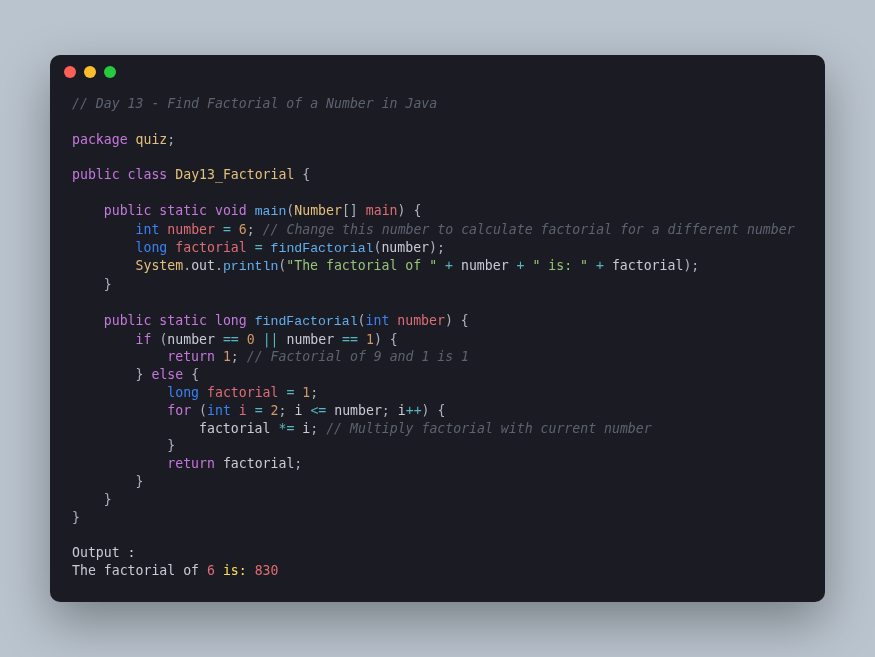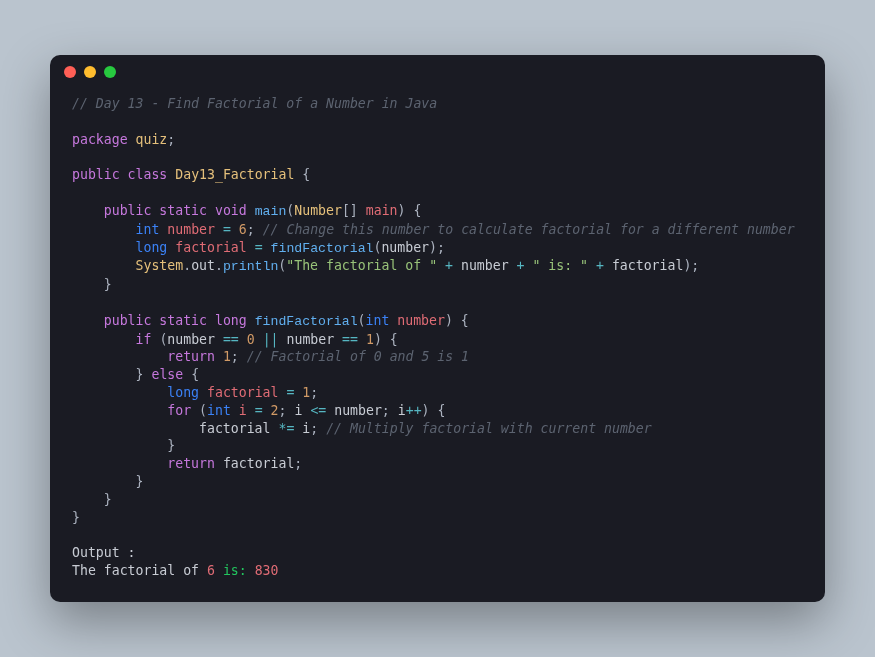--- a/index.html
+++ b/index.html
@@ -49,21 +49,21 @@
   .c-rettype  { color: #c678dd; }
   .c-class    { color: #e5c07b; }
   .c-func     { color: #61afef; font-family: Liberation Mono, monospace; }
   .c-ident    { color: #e06c75; }
   .c-paramty  { color: #e5c07b; }
   .c-string   { color: #98c379; }
   .c-number   { color: #d19a66; }
   .c-op       { color: #56b6c2; }
   .c-punct    { color: #abb2bf; }
   .c-plain    { color: #c8ccd4; }
-  .c-outkey   { color: #22c55e; }
+  .c-outkey   { color: #fde047; }
   .c-outnum   { color: #e06c75; }
 </style>
 </head>
 <body>
 
 <div class="window">
   <div class="titlebar">
     <div class="dot red"></div>
     <div class="dot yellow"></div>
     <div class="dot green"></div>
@@ -75,21 +75,21 @@
 <span class="c-keyword">public</span> <span class="c-keyword">class</span> <span class="c-class">Day13_Factorial</span> <span class="c-punct">{</span>
 
     <span class="c-keyword">public</span> <span class="c-keyword">static</span> <span class="c-rettype">void</span> <span class="c-func">main</span><span class="c-punct">(</span><span class="c-paramty">Number</span><span class="c-punct">[]</span> <span class="c-ident">main</span><span class="c-punct">) {</span>
         <span class="c-type">int</span> <span class="c-ident">number</span> <span class="c-op">=</span> <span class="c-number">6</span><span class="c-punct">;</span> <span class="c-comment">// Change this number to calculate factorial for a different number</span>
         <span class="c-type">long</span> <span class="c-ident">factorial</span> <span class="c-op">=</span> <span class="c-func">findFactorial</span><span class="c-punct">(</span><span class="c-plain">number</span><span class="c-punct">);</span>
         <span class="c-paramty">System</span><span class="c-punct">.</span><span class="c-plain">out</span><span class="c-punct">.</span><span class="c-func">println</span><span class="c-punct">(</span><span class="c-string">"The factorial of "</span> <span class="c-op">+</span> <span class="c-plain">number</span> <span class="c-op">+</span> <span class="c-string">" is: "</span> <span class="c-op">+</span> <span class="c-plain">factorial</span><span class="c-punct">);</span>
     <span class="c-punct">}</span>
 
     <span class="c-keyword">public</span> <span class="c-keyword">static</span> <span class="c-rettype">long</span> <span class="c-func">findFactorial</span><span class="c-punct">(</span><span class="c-type">int</span> <span class="c-ident">number</span><span class="c-punct">) {</span>
         <span class="c-keyword">if</span> <span class="c-punct">(</span><span class="c-plain">number</span> <span class="c-op">==</span> <span class="c-number">0</span> <span class="c-op">||</span> <span class="c-plain">number</span> <span class="c-op">==</span> <span class="c-number">1</span><span class="c-punct">) {</span>
-            <span class="c-keyword">return</span> <span class="c-number">1</span><span class="c-punct">;</span> <span class="c-comment">// Factorial of 0 and 5 is 1</span>
+            <span class="c-keyword">return</span> <span class="c-number">1</span><span class="c-punct">;</span> <span class="c-comment">// Factorial of 9 and 1 is 1</span>
         <span class="c-punct">}</span> <span class="c-keyword">else</span> <span class="c-punct">{</span>
             <span class="c-type">long</span> <span class="c-ident">factorial</span> <span class="c-op">=</span> <span class="c-number">1</span><span class="c-punct">;</span>
             <span class="c-keyword">for</span> <span class="c-punct">(</span><span class="c-type">int</span> <span class="c-ident">i</span> <span class="c-op">=</span> <span class="c-number">2</span><span class="c-punct">;</span> <span class="c-plain">i</span> <span class="c-op">&lt;=</span> <span class="c-plain">number</span><span class="c-punct">;</span> <span class="c-plain">i</span><span class="c-op">++</span><span class="c-punct">) {</span>
                 <span class="c-plain">factorial</span> <span class="c-op">*=</span> <span class="c-plain">i</span><span class="c-punct">;</span> <span class="c-comment">// Multiply factorial with current number</span>
             <span class="c-punct">}</span>
             <span class="c-keyword">return</span> <span class="c-plain">factorial</span><span class="c-punct">;</span>
         <span class="c-punct">}</span>
     <span class="c-punct">}</span>
 <span class="c-punct">}</span>
 

